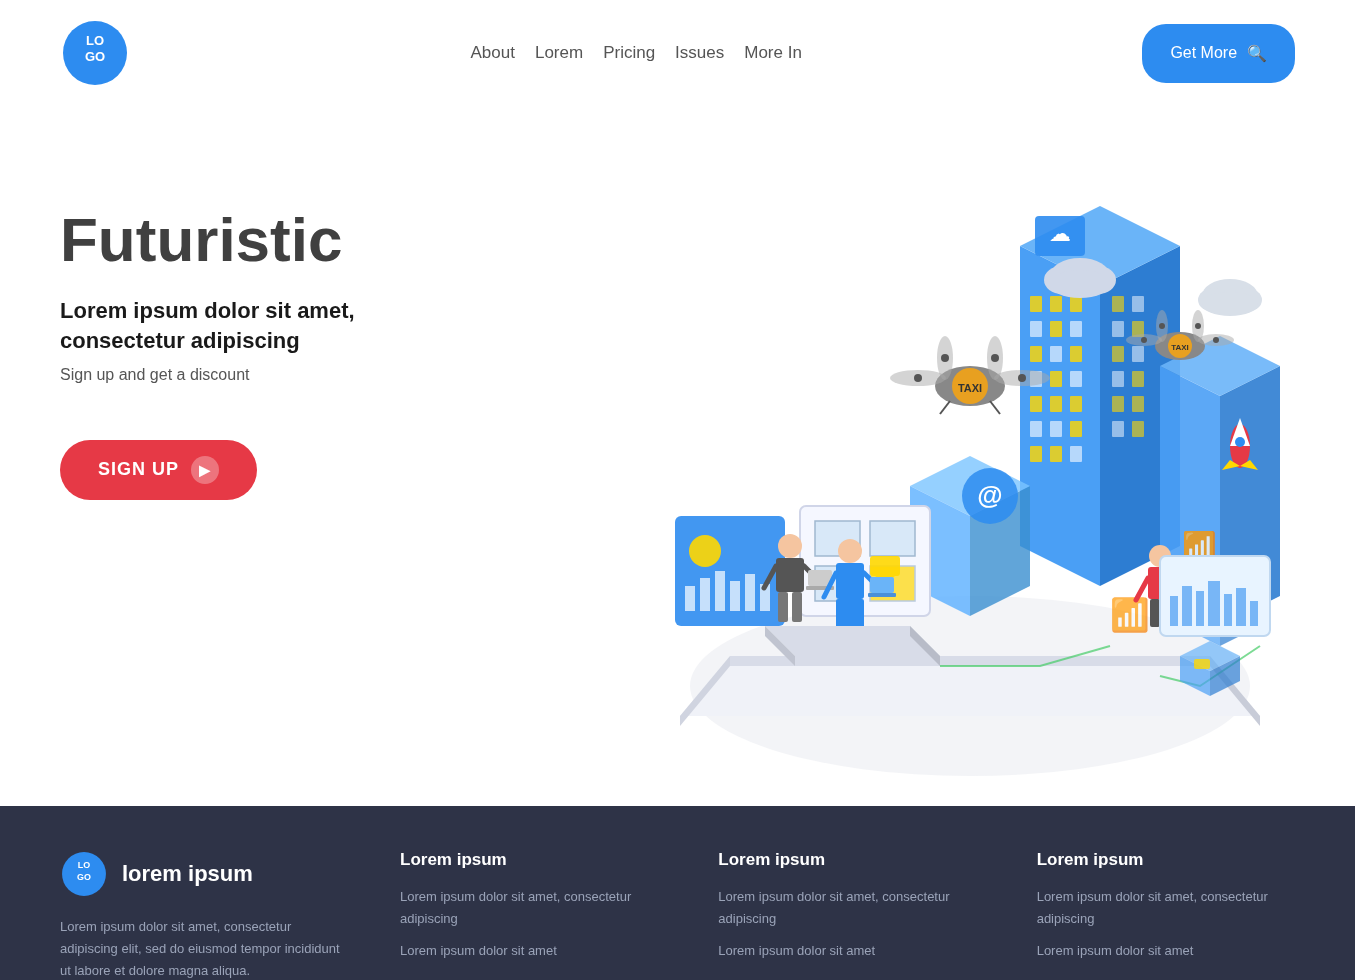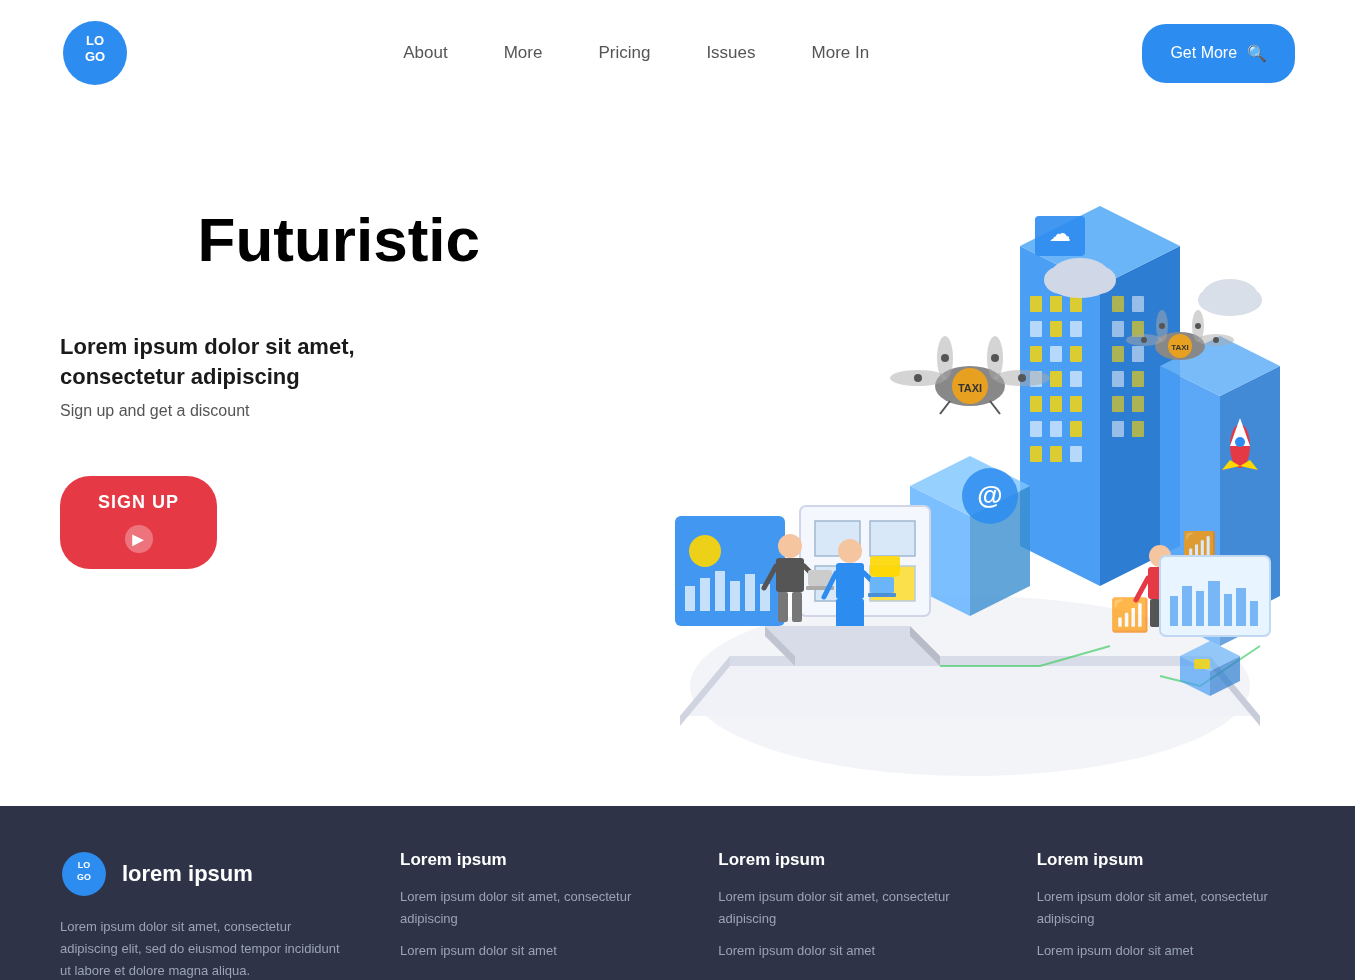--- a/index.html
+++ b/index.html
@@ -19,21 +19,21 @@
       align-items: center;
       gap: 0;
     }
     .logo-svg {
       width: 70px;
       height: 70px;
     }
     nav {
       display: flex;
       align-items: center;
-      gap: 56px;
+      gap: 20px;
     }
     nav a {
       text-decoration: none;
       color: #555;
       font-size: 17px;
     }
     .header-right {
       display: flex;
       align-items: center;
       gap: 12px;
@@ -61,24 +61,23 @@
       background: #fff;
     }
     .hero-left {
       flex: 0 0 420px;
       padding-top: 60px;
       z-index: 2;
     }
     .hero-title {
       font-size: 62px;
       font-weight: 800;
-      color: #000000;
+      color: #404040;
       line-height: 1.1;
-      margin-bottom: 58px;
-      text-align: right;
+      margin-bottom: 22px;
     }
     .hero-subtitle {
       font-size: 22px;
       font-weight: 700;
       color: #1a1a1a;
       margin-bottom: 10px;
       line-height: 1.35;
     }
     .hero-desc {
       font-size: 16px;
@@ -91,21 +90,20 @@
       border: none;
       border-radius: 30px;
       padding: 16px 38px;
       font-size: 18px;
       font-weight: 700;
       cursor: pointer;
       display: inline-flex;
       align-items: center;
       gap: 12px;
       letter-spacing: 1px;
-      flex-direction: column;
     }
     .btn-signup .arrow {
       background: rgba(255,255,255,0.3);
       border-radius: 50%;
       width: 28px;
       height: 28px;
       display: flex;
       align-items: center;
       justify-content: center;
       font-size: 14px;
@@ -174,21 +172,21 @@
 <header>
   <div class="logo-wrap">
     <svg class="logo-svg" viewBox="0 0 70 70">
       <circle cx="35" cy="35" r="32" fill="#2d8cf0"></circle>
       <text x="50%" y="38%" text-anchor="middle" fill="white" font-size="13" font-weight="bold" dy="0">LO</text>
       <text x="50%" y="62%" text-anchor="middle" fill="white" font-size="13" font-weight="bold" dy="0">GO</text>
     </svg>
   </div>
   <nav>
     <a>About</a>
-    <a>More</a>
+    <a>Lorem</a>
     <a>Pricing</a>
     <a>Issues</a>
     <a>More In</a>
   </nav>
   <div class="header-right">
     <button class="btn-get-more">
       <span>Get More</span>
       <span style="font-size:16px;">🔍</span>
     </button>
   </div>

